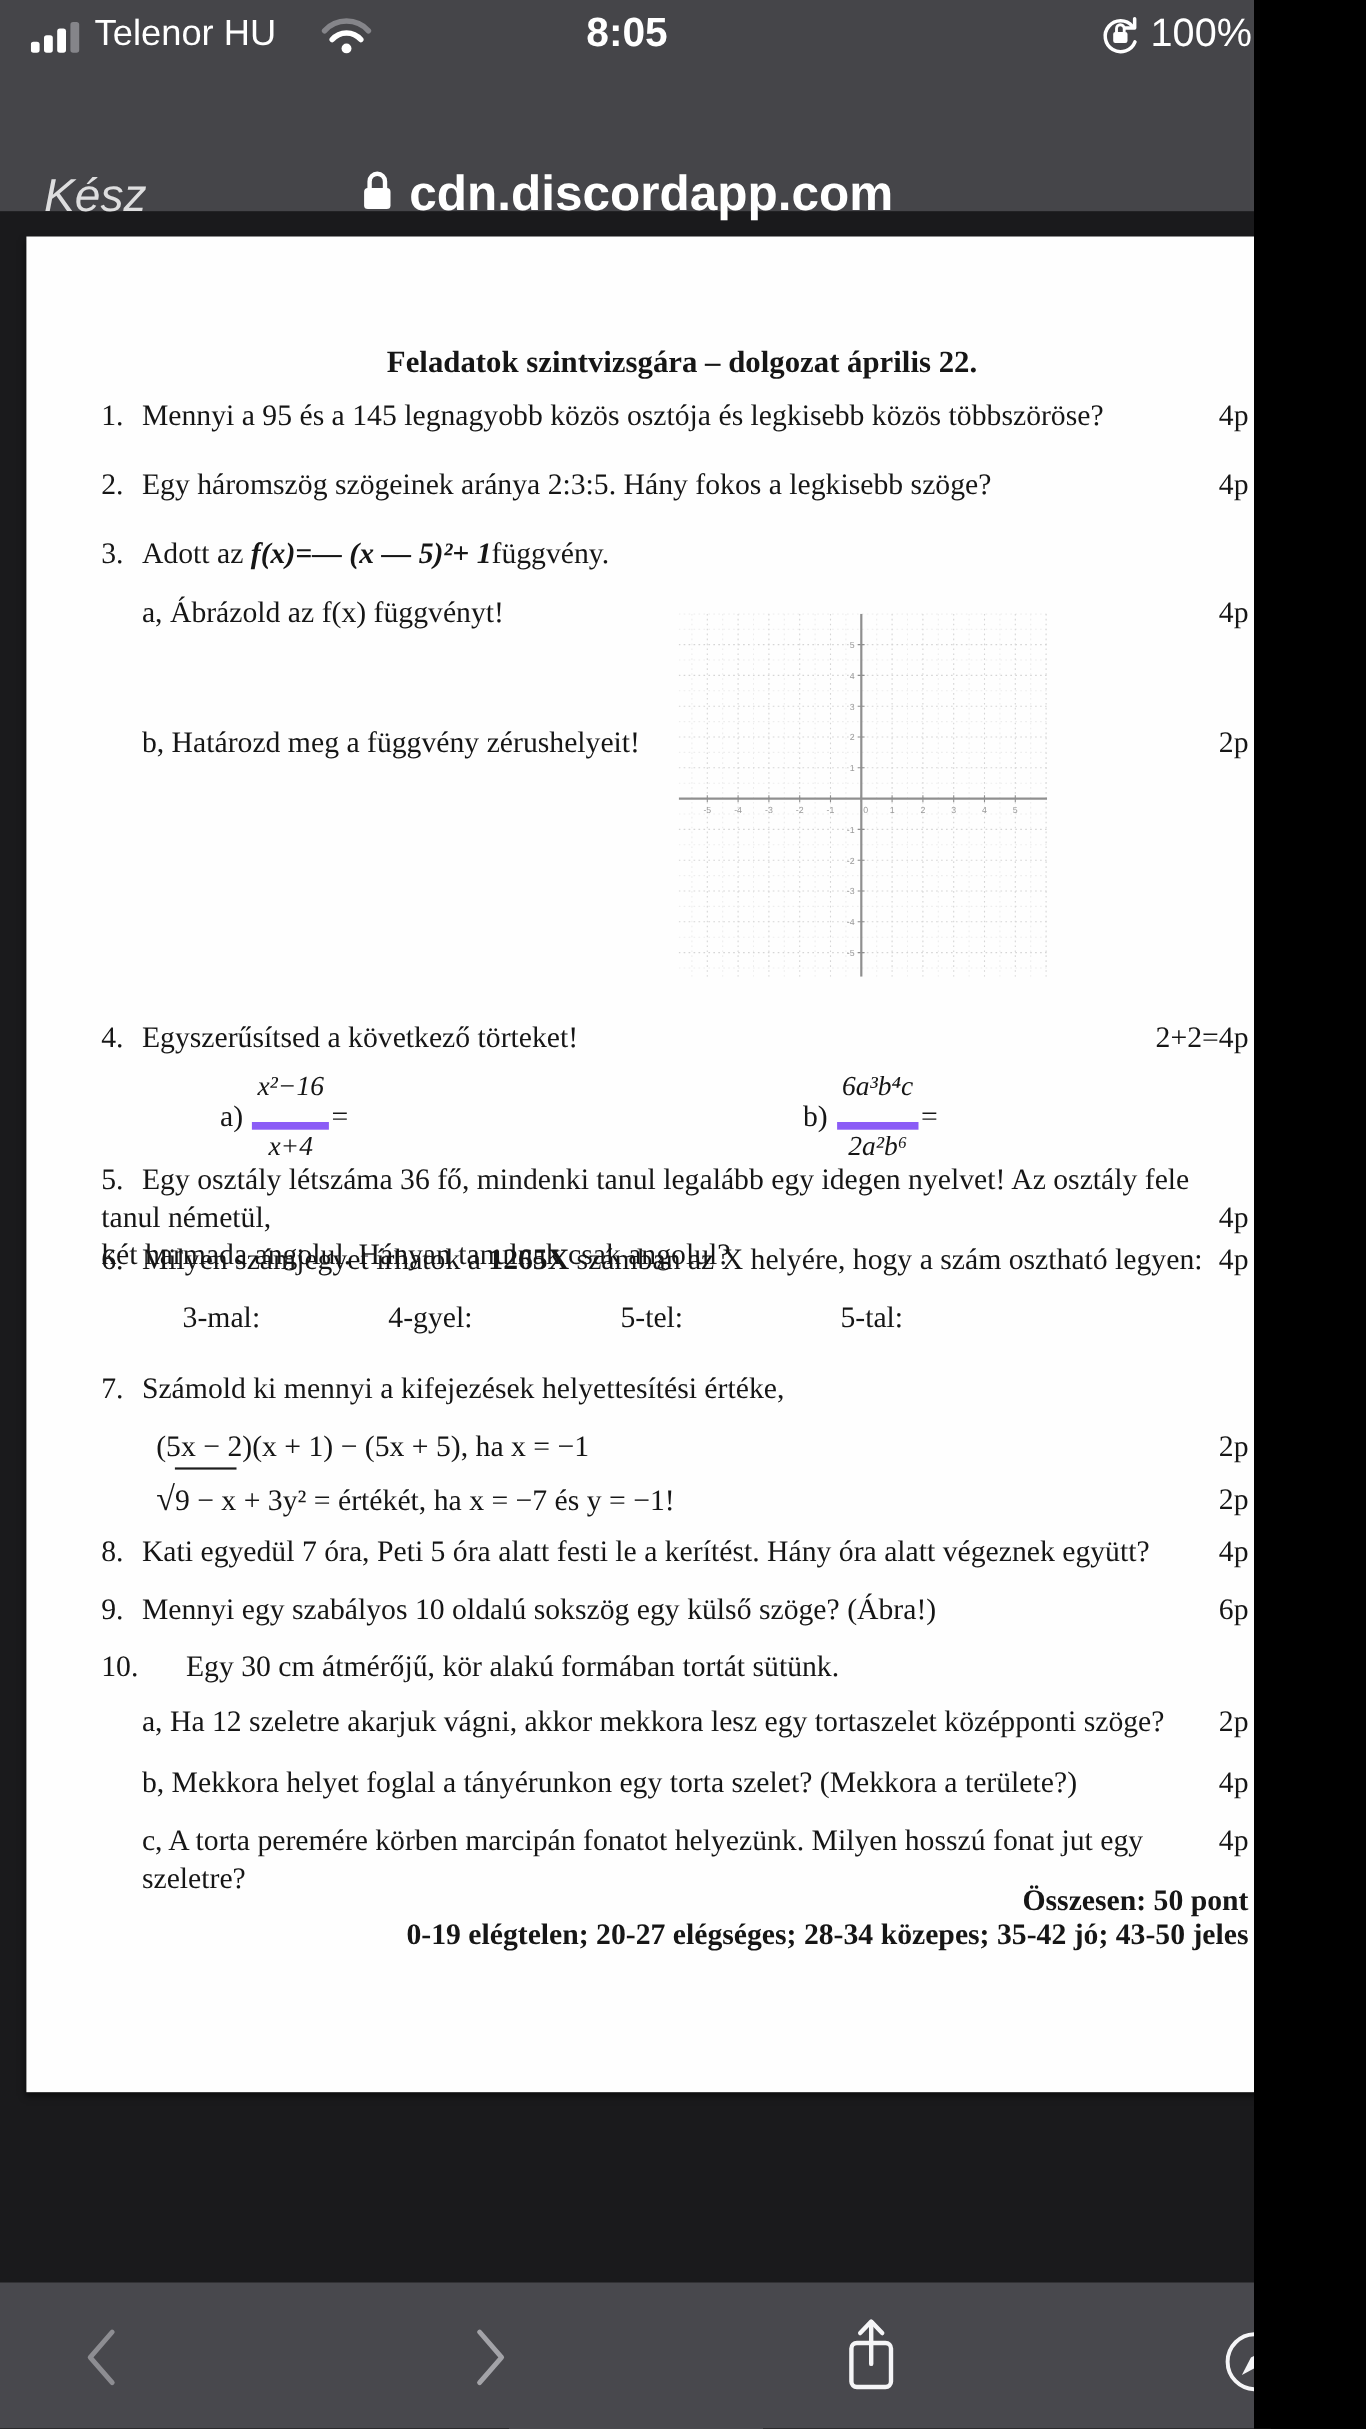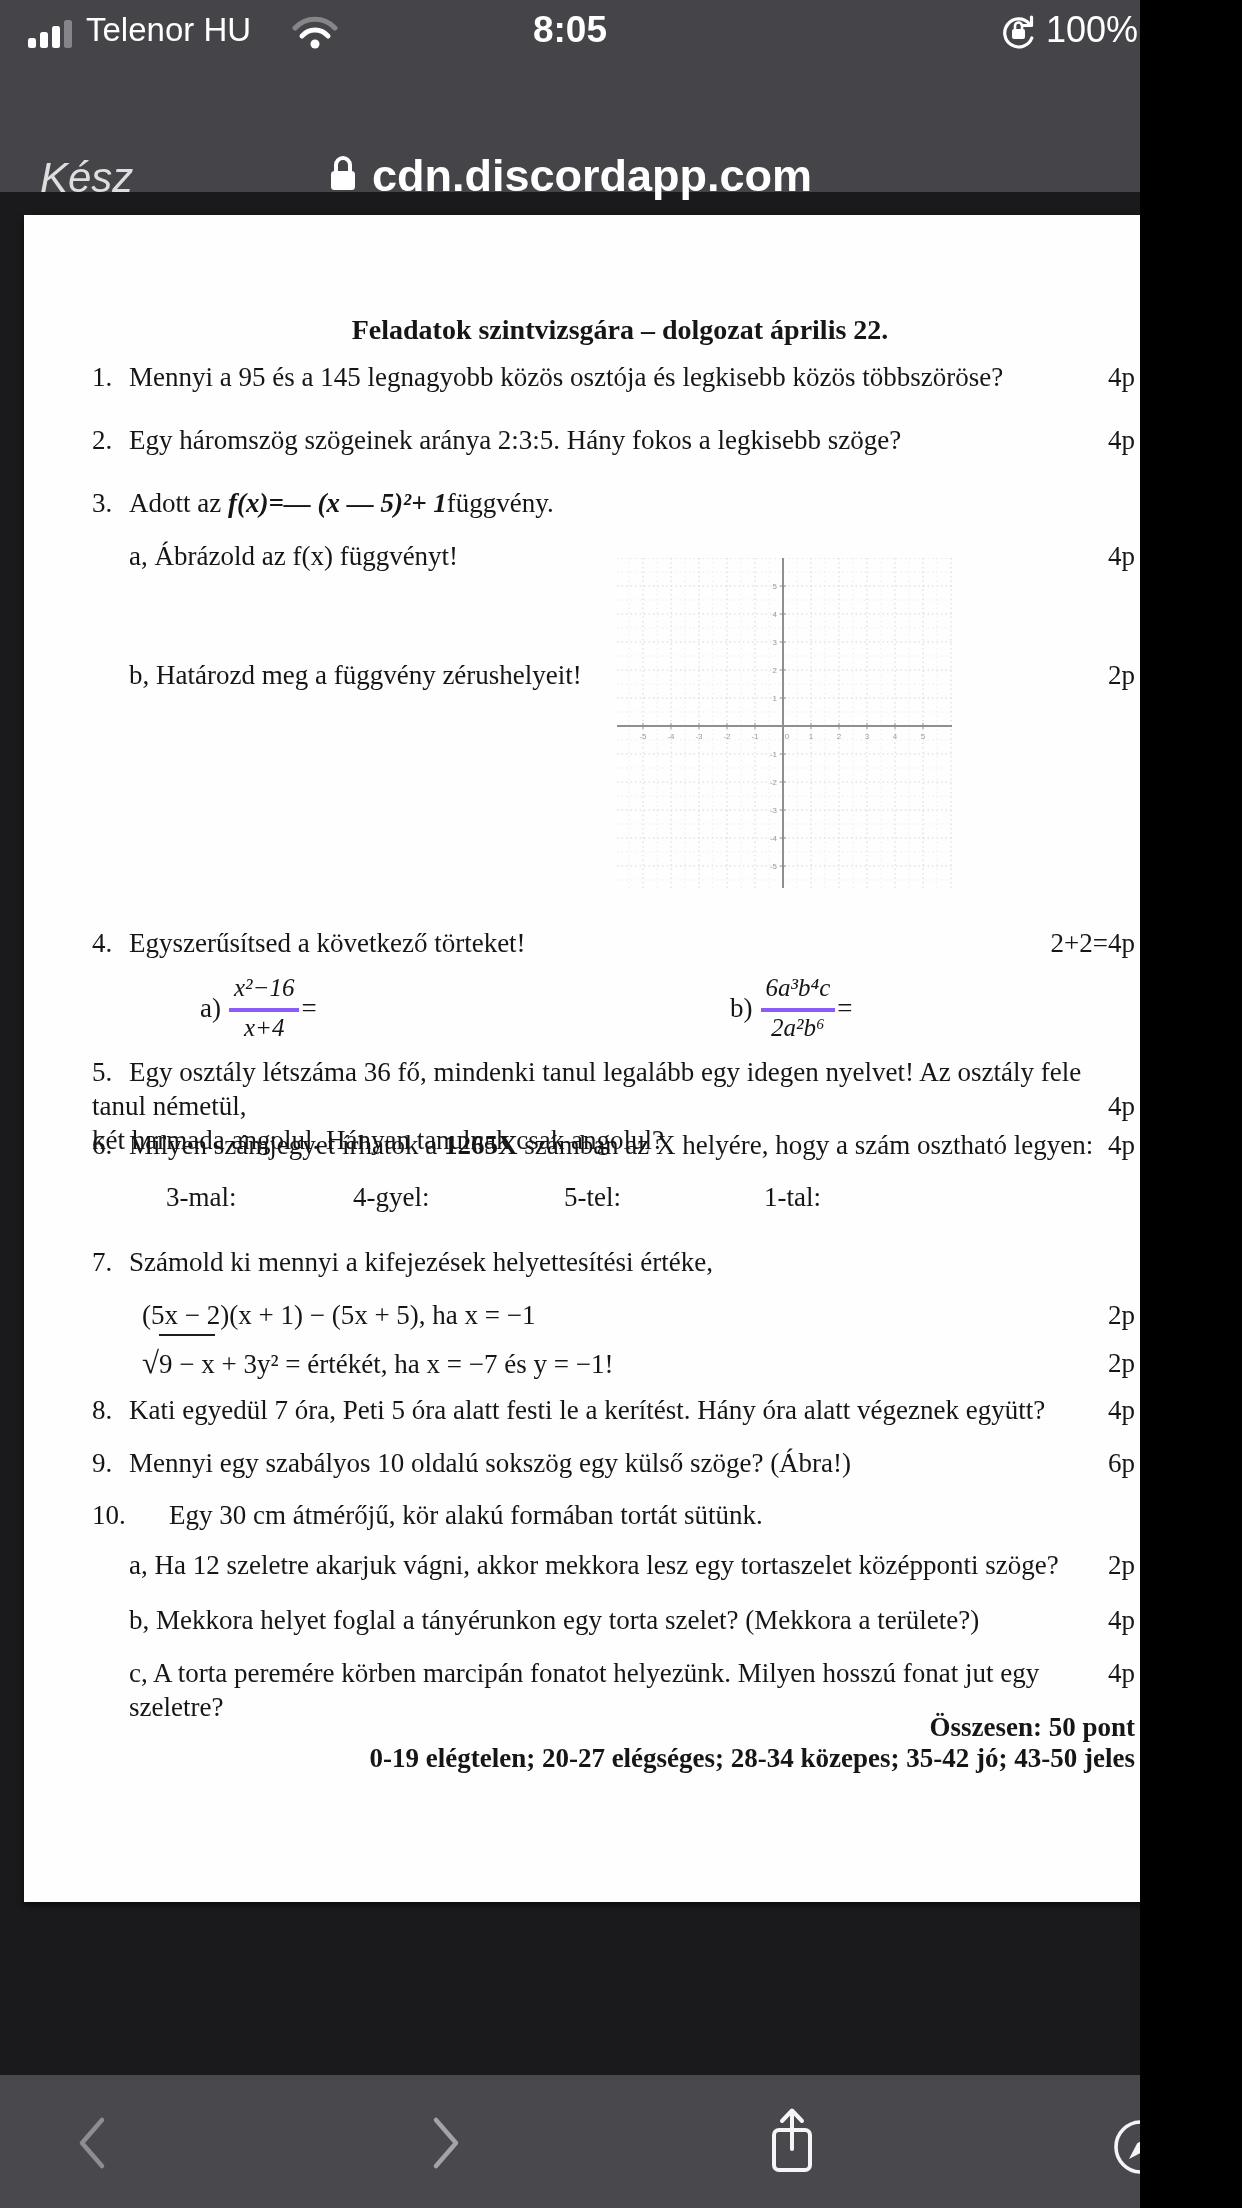--- a/index.html
+++ b/index.html
@@ -22,21 +22,21 @@
   .row{position:absolute;font-family:"Liberation Serif",serif;font-size:27px;line-height:34px;color:#161616;}
   .q{left:68px;width:1043px;}
   .sub{left:105px;width:1006px;}
   .num{display:inline-block;width:37px;}
   .pts{position:absolute;right:0;top:0;}
   .title{left:0;width:100%;text-align:center;font-weight:bold;font-size:28px;}
   .bi{font-weight:bold;font-style:italic;}
   .b{font-weight:bold;}
   .frac{display:inline-flex;flex-direction:column;vertical-align:middle;text-align:center;
         font-style:italic;font-size:25px;line-height:31px;margin:0 2px;}
-  .frac .top{border-bottom:4px solid #8b5cf6;padding:0 5px 5px;}
+  .frac .top{border-bottom:7px solid #8b5cf6;padding:0 5px 17px;}
   .frac .bot{padding:0 5px;}
   .flabel{font-style:normal;margin-right:6px;}
   .fgroup{display:inline-flex;align-items:center;}
   .radical{font-size:31px;}
   .radicand{border-top:2px solid #1d1d1d;padding-top:13px;}
   .rline{right:81px;text-align:right;font-weight:bold;}
   
   .toolbar{position:absolute;left:0;top:2075px;width:100%;height:133px;background:#48484d;}
   svg{display:block;}
 </style>
@@ -254,21 +254,21 @@
 
     <div class="row q" style="top:913px">
       <span class="num">6.</span><span>Milyen számjegyet írhatok a </span><span class="b">1265X</span><span> számban az X helyére, hogy a szám osztható legyen:</span>
       <span class="pts">4p</span>
     </div>
 
     <div class="row" style="top:965px;left:0;width:1192px">
       <span style="position:absolute;left:142px">3-mal:</span>
       <span style="position:absolute;left:329px">4-gyel:</span>
       <span style="position:absolute;left:540px">5-tel:</span>
-      <span style="position:absolute;left:740px">1-tal:</span>
+      <span style="position:absolute;left:740px">5-tal:</span>
     </div>
 
     <div class="row q" style="top:1030px">
       <span class="num">7.</span><span>Számold ki mennyi a kifejezések helyettesítési értéke,</span>
     </div>
 
     <div class="row" style="top:1083px;left:118px;width:993px">
       <span>(5x − 2)(x + 1) − (5x + 5), ha x = −1</span>
       <span class="pts">2p</span>
     </div>

